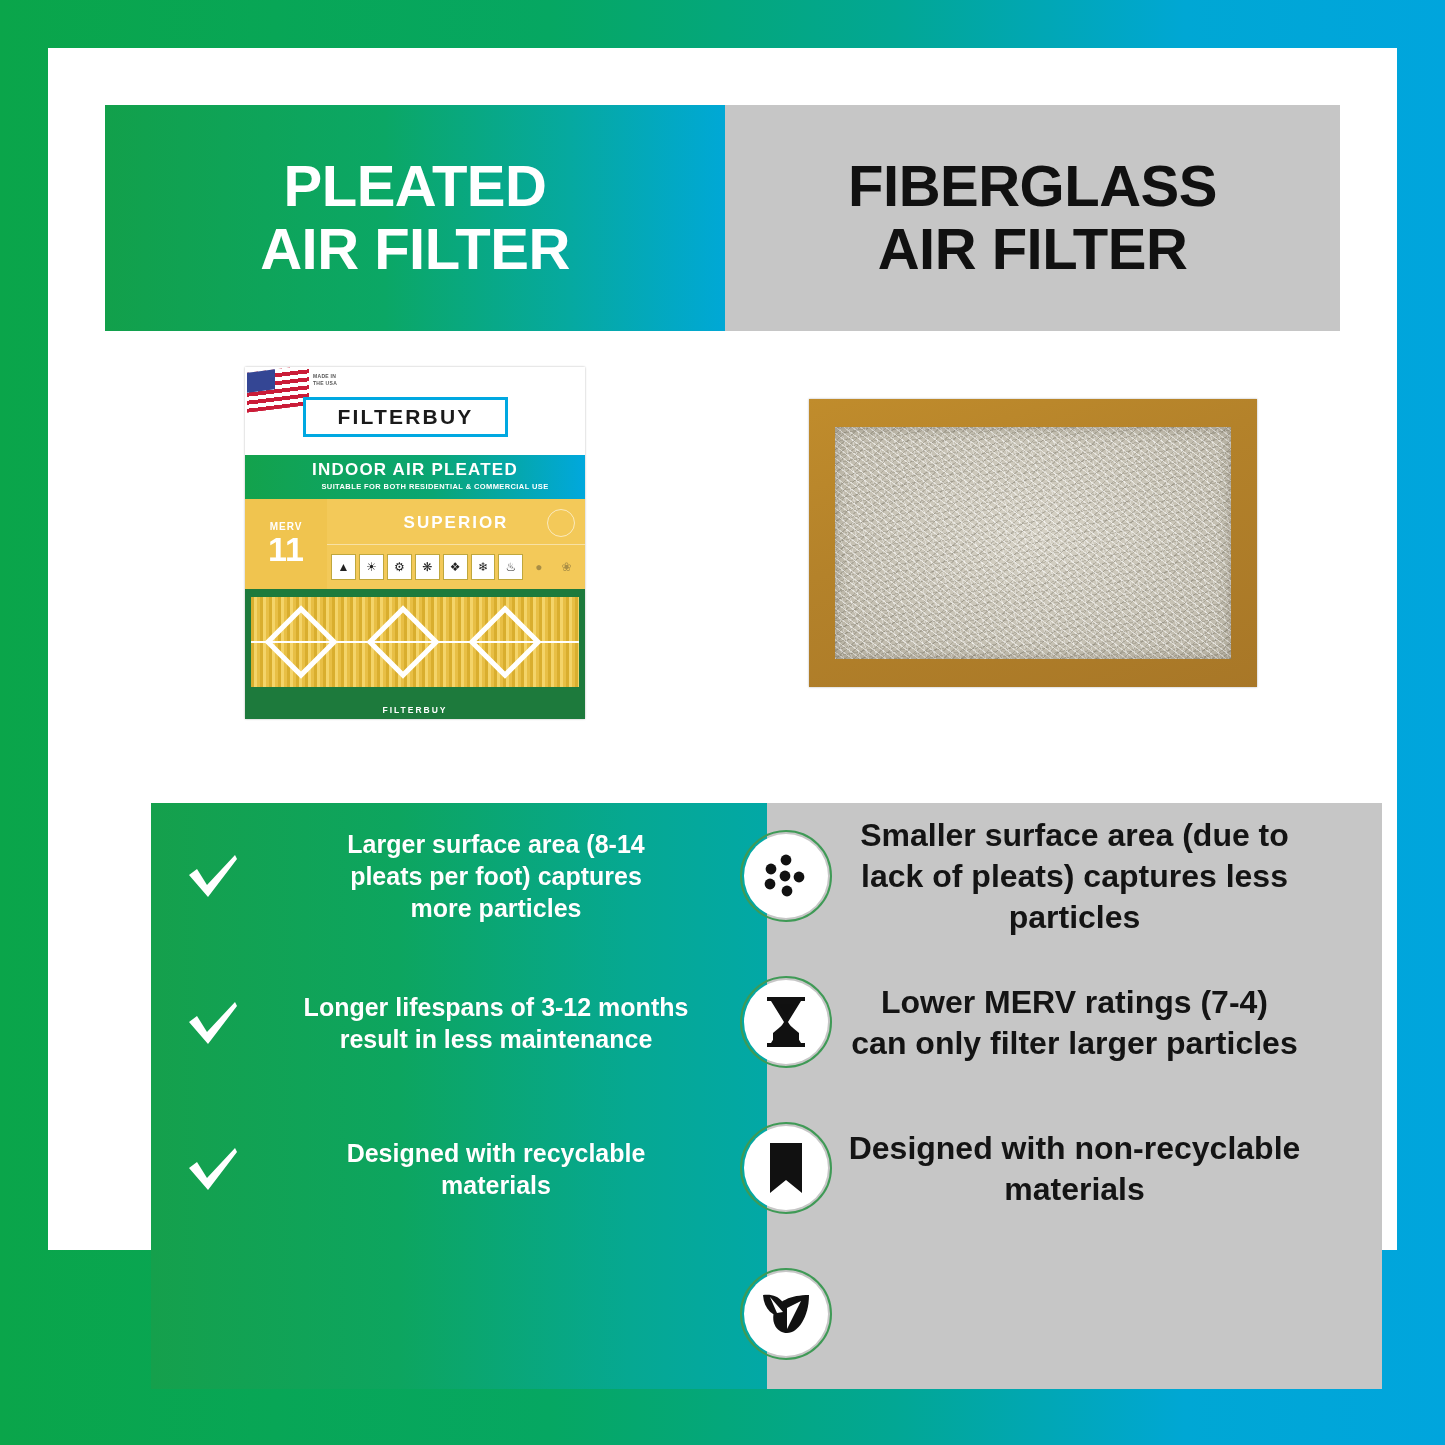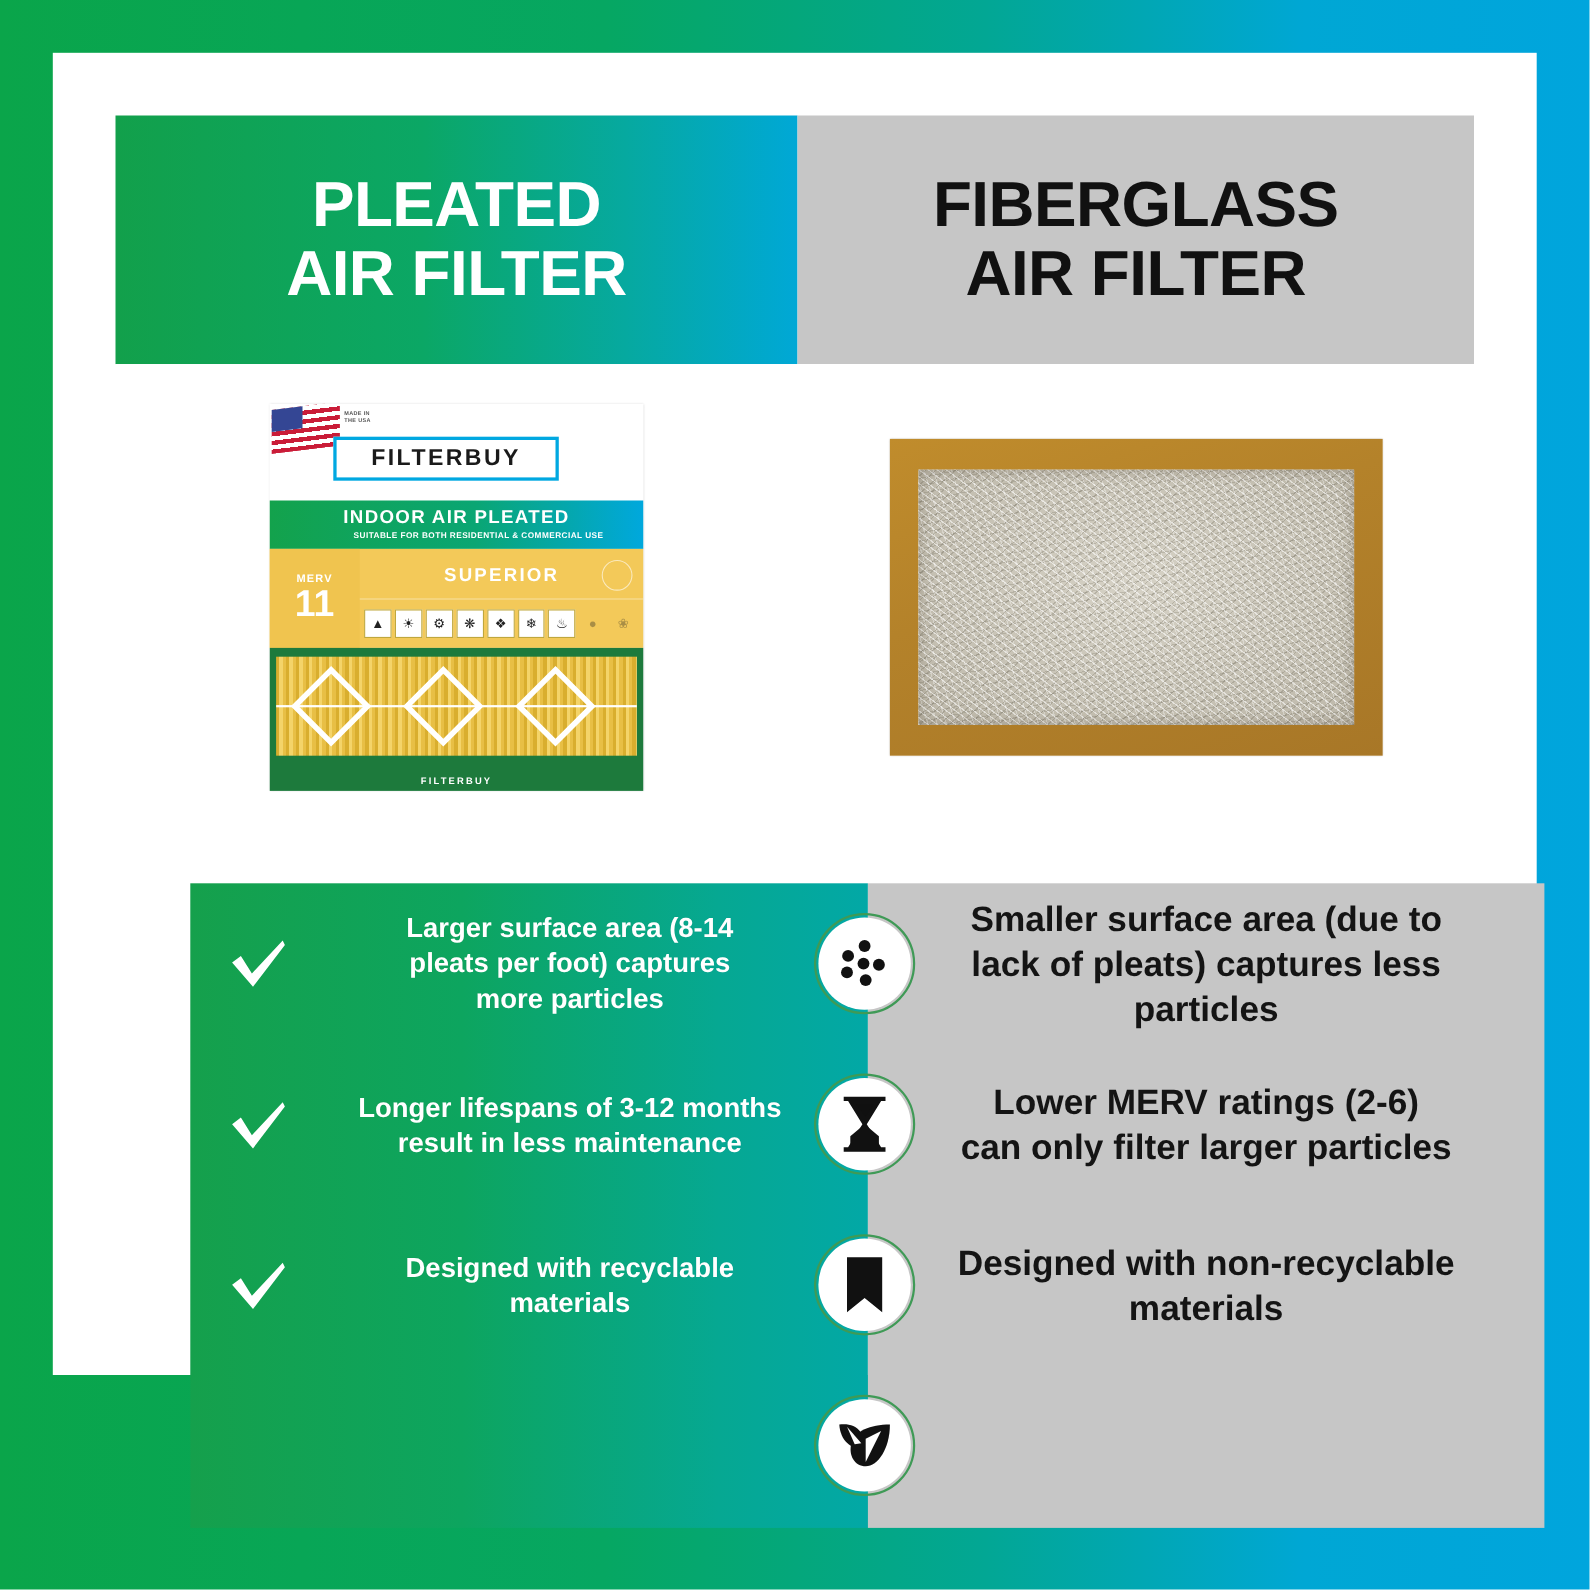--- a/index.html
+++ b/index.html
@@ -154,21 +154,21 @@
     background-image:
       repeating-linear-gradient(37deg, rgba(255,255,255,.55) 0 1px, transparent 1px 5px),
       repeating-linear-gradient(-42deg, rgba(120,115,100,.32) 0 1px, transparent 1px 6px),
       repeating-linear-gradient(73deg, rgba(255,255,255,.33) 0 1px, transparent 1px 8px),
       repeating-linear-gradient(-12deg, rgba(90,85,70,.2) 0 1px, transparent 1px 7px),
       radial-gradient(ellipse at 50% 45%, #d6d2c6 0%, #bdb8aa 100%);
     box-shadow:inset 0 0 14px rgba(80,70,50,.35);
   }
 
   
-  .rows{ position:absolute; left:125px; top:755px; width:1231px; height:586px; display:flex; }
+  .rows{ position:absolute; left:103px; top:755px; width:1231px; height:586px; display:flex; }
   .col-left{
     width:616px;
     background:linear-gradient(90deg,#15a04c 0%, #0da55f 40%, #06a892 78%, #02a8a6 100%);
   }
   .col-right{ width:615px; background:#c6c6c6; }
   .rowcell{
     height:146.5px; display:flex; align-items:center;
   }
   .rowcell.left{ padding-left:30px; padding-right:18px; }
   .chk{
@@ -309,21 +309,21 @@
       </div>
     </div>
 
     <div class="col-right">
       <div class="rowcell right">
         <div class="txt-right">Smaller surface area (due to
 lack of pleats) captures less
 particles</div>
       </div>
       <div class="rowcell right">
-        <div class="txt-right">Lower MERV ratings (2-6)
+        <div class="txt-right">Lower MERV ratings (7-4)
 can only filter larger particles</div>
       </div>
       <div class="rowcell right">
         <div class="txt-right">Designed with non-recyclable
 materials</div>
       </div>
     </div>
   </div>
 
   <div class="icons-layer">

